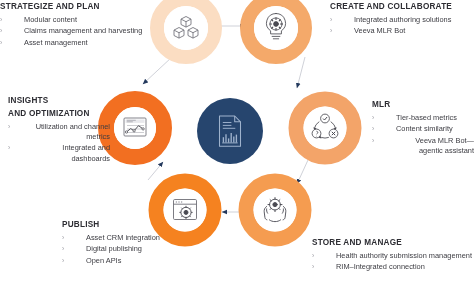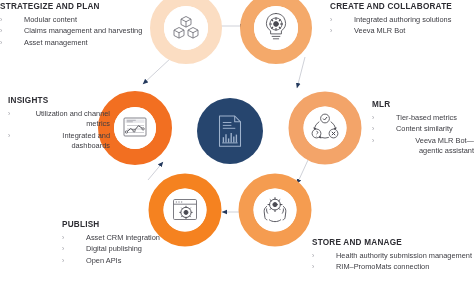--- a/index.html
+++ b/index.html
@@ -237,20 +237,21 @@
   <div class="block" id="b-create">
     <div class="heading">CREATE AND COLLABORATE</div>
     <ul class="items">
       <li><span class="chev">›</span><span>Integrated authoring solutions</span></li>
       <li><span class="chev">›</span><span>Veeva MLR Bot</span></li>
     </ul>
   </div>
 
   <div class="block" id="b-insights">
     <div class="heading">INSIGHTS</div>
+    <div class="heading">AND OPTIMIZATION</div>
     <ul class="items">
       <li class="wrapli"><span class="chev">›</span><span>Utilization and channel metrics</span></li>
       <li class="wrapli"><span class="chev">›</span><span>Integrated and dashboards</span></li>
     </ul>
   </div>
 
   <div class="block" id="b-mlr">
     <div class="heading">MLR</div>
     <ul class="items">
       <li><span class="chev">›</span><span>Tier-based metrics</span></li>
@@ -265,17 +266,17 @@
       <li><span class="chev">›</span><span>Asset CRM integration</span></li>
       <li><span class="chev">›</span><span>Digital publishing</span></li>
       <li><span class="chev">›</span><span>Open APIs</span></li>
     </ul>
   </div>
 
   <div class="block" id="b-store">
     <div class="heading">STORE AND MANAGE</div>
     <ul class="items">
       <li><span class="chev">›</span><span>Health authority submission management</span></li>
-      <li><span class="chev">›</span><span>RIM–PromoMats connection</span></li>
+      <li><span class="chev">›</span><span>RIM–Integrated connection</span></li>
     </ul>
   </div>
 
 </div>
 
 </body></html>

